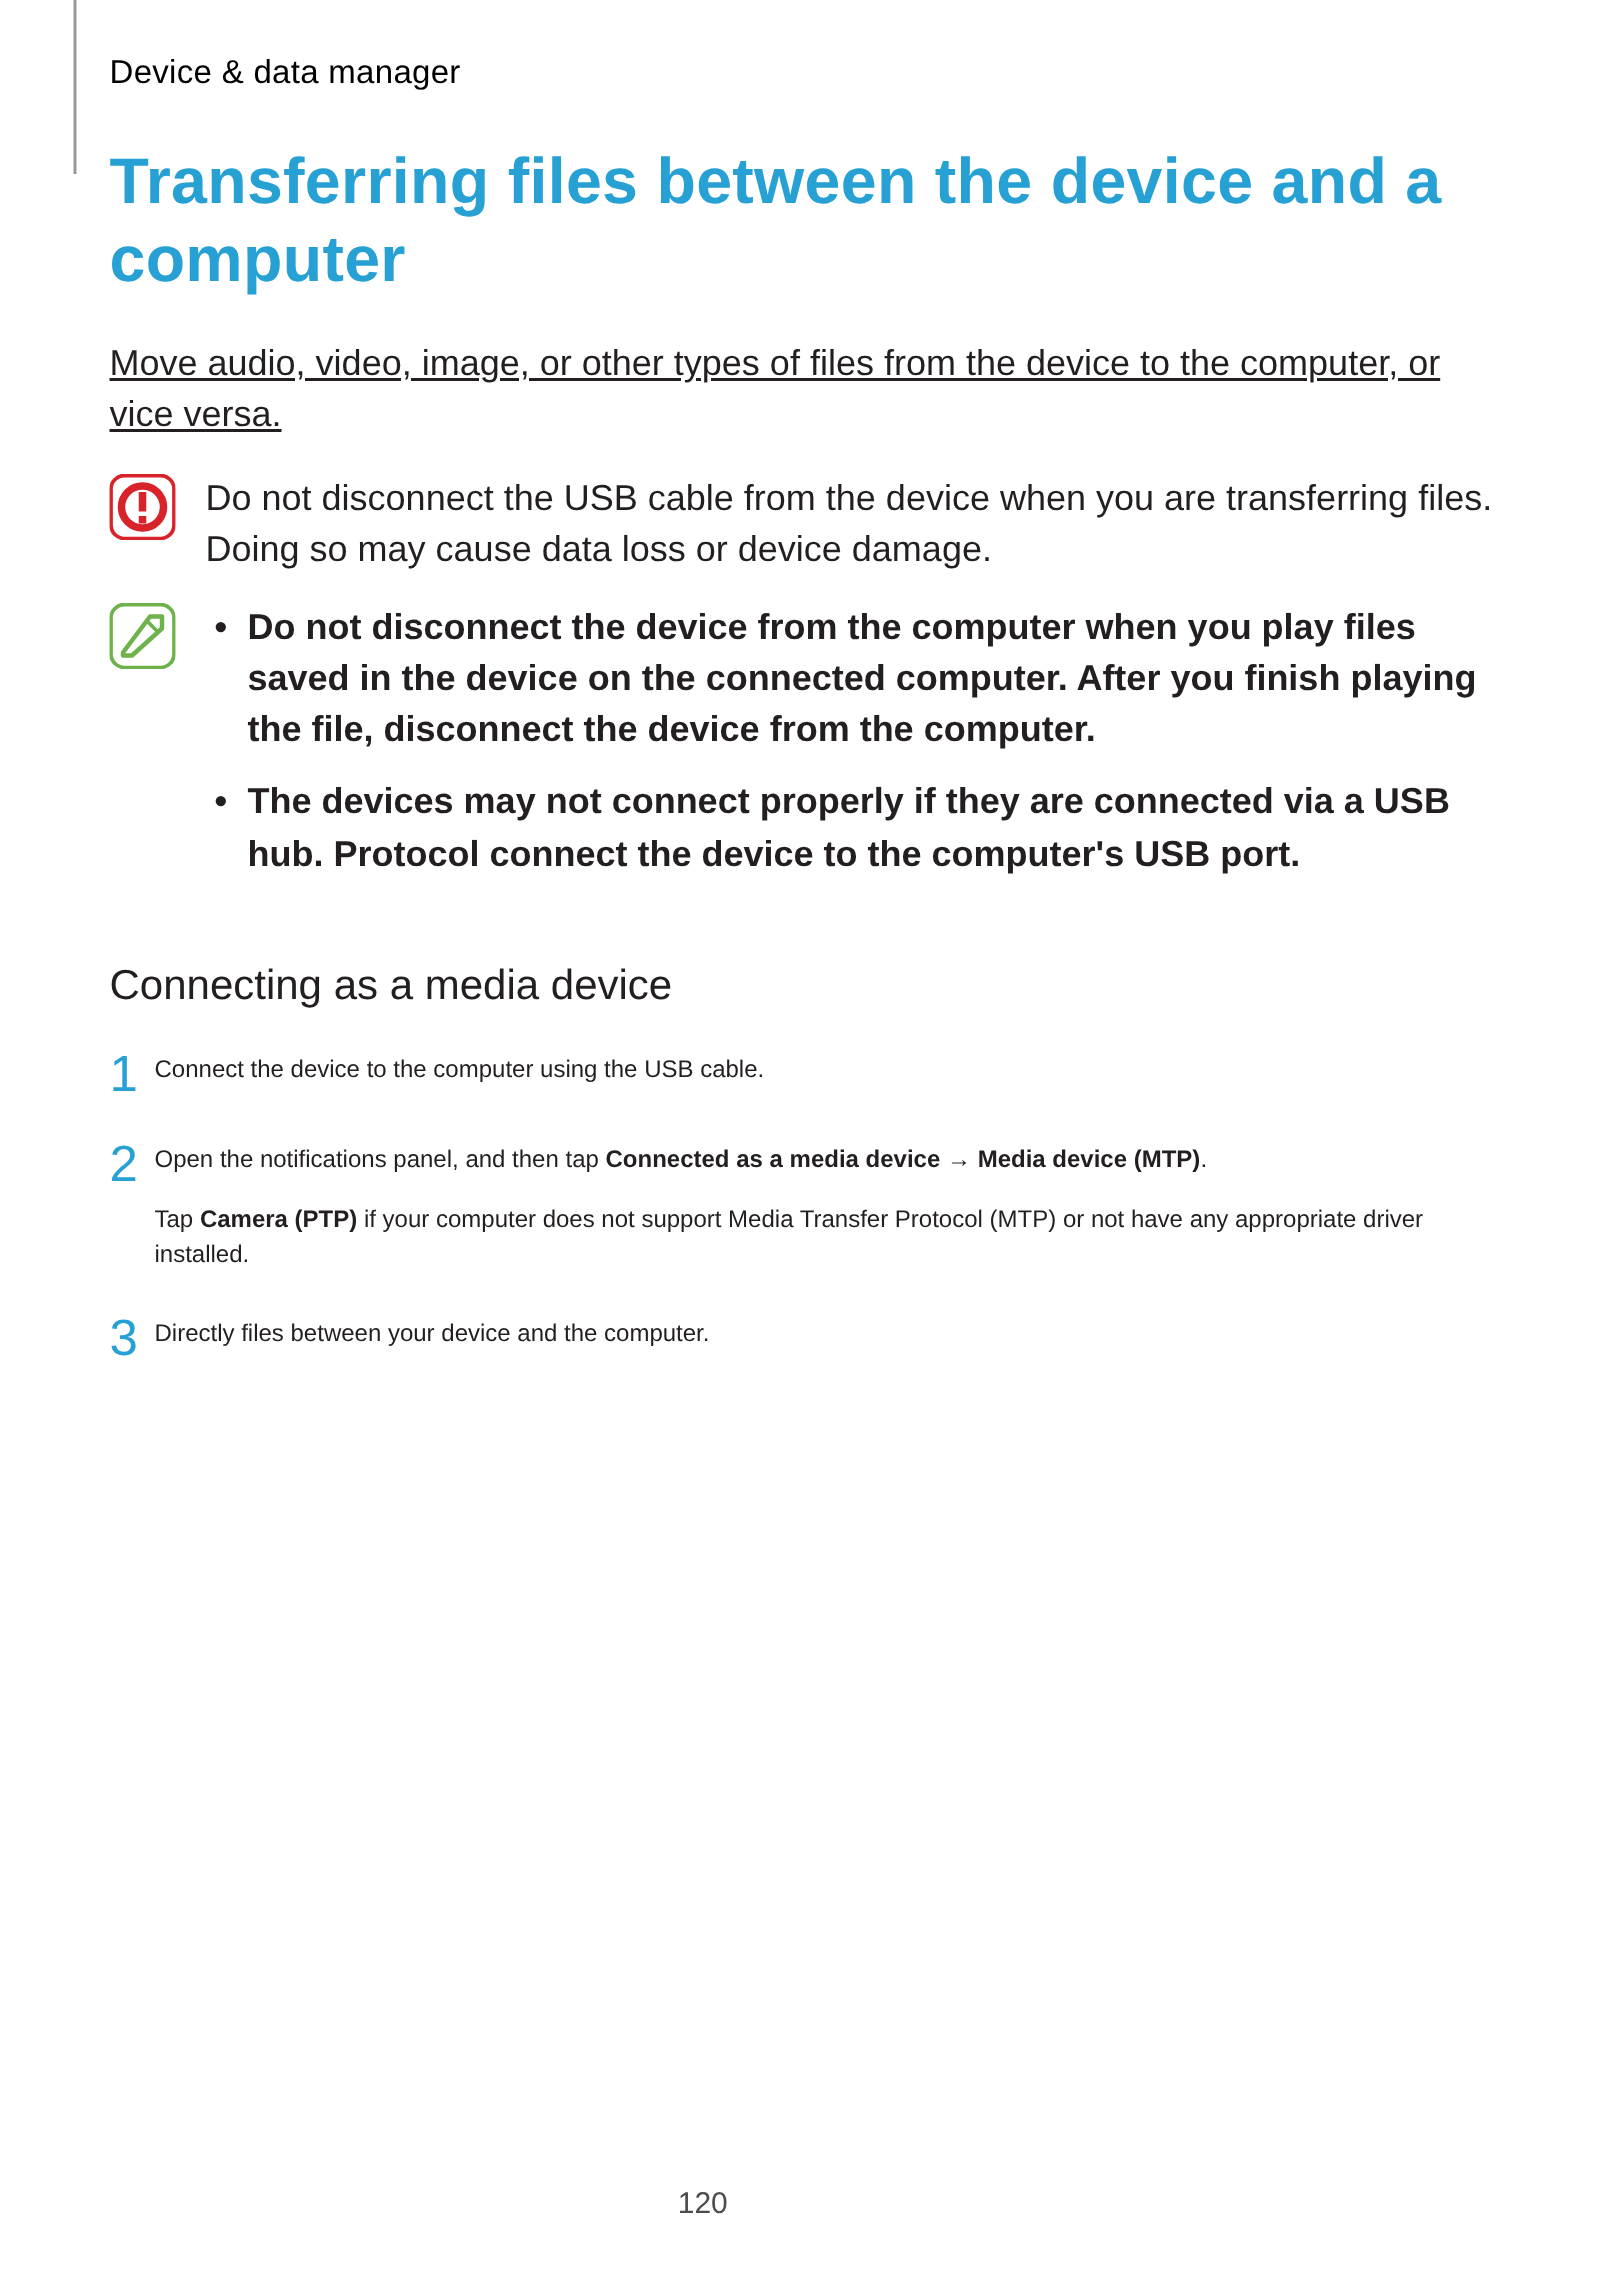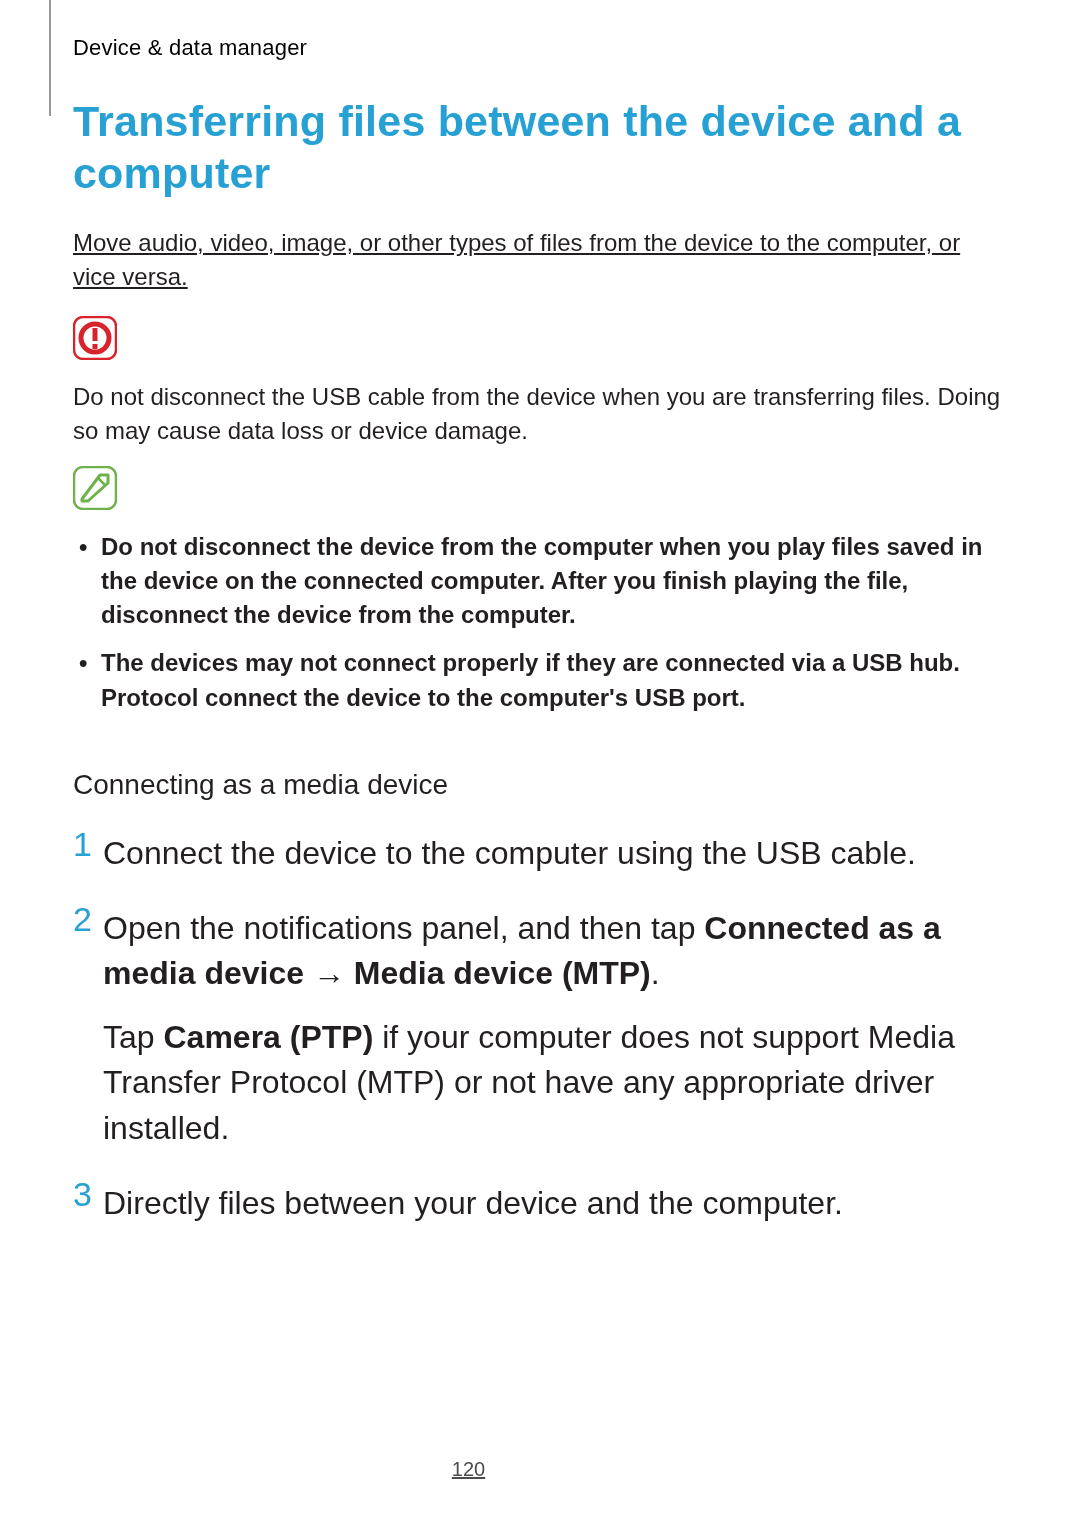--- a/index.html
+++ b/index.html
@@ -3,37 +3,37 @@
 <meta charset="utf-8">
 <style>
   * { box-sizing: border-box; margin: 0; padding: 0; }
   html, body { width: 1080px; height: 1527px; background: #fff; font-family: "Segoe UI", "Helvetica Neue", Arial, sans-serif; color: #231f20; }
   .page { position: relative; width: 1080px; height: 1527px; }
   .margin-rule { position: absolute; left: 49px; top: 0; width: 0; height: 116px; border-left: 2px solid #999; }
   .breadcrumb { position: absolute; left: 73px; top: 35px; font-size: 22px; color: #000000; letter-spacing: 0.2px; }
   .content { position: absolute; left: 73px; top: 95px; width: 934px; }
   h1.title { font-size: 43px; font-weight: 700; color: #27a0d4; line-height: 1.22; margin-bottom: 26px; letter-spacing: 0.2px; }
   p.intro { font-size: 24px; line-height: 1.42; color: #231f20; margin-bottom: 22px; text-decoration: underline; }
-  .callout { display: flex; align-items: flex-start; margin-bottom: 18px; flex-direction: column; }
+  .callout { display: flex; align-items: flex-start; margin-bottom: 18px; }
   .callout .icon-slot { width: 64px; flex: 0 0 64px; }
   .callout .text { flex: 1; font-size: 24px; line-height: 1.42; }
   .callout svg { display: block; }
   .bullet-list { list-style: none; font-weight: bold; }
   .bullet-list li { position: relative; padding-left: 28px; font-size: 24px; line-height: 1.42; margin-bottom: 14px; }
   .bullet-list li::before { content: "•"; position: absolute; left: 6px; top: 0; font-size: 24px; color: #231f20; }
   h2.subhead { font-size: 28px; font-weight: 400; color: #231f20; margin-top: 40px; margin-bottom: 26px; }
   .steps { list-style: none; }
   .steps li { display: flex; align-items: flex-start; margin-bottom: 26px; }
   .steps .num { width: 30px; flex: 0 0 30px; font-size: 34px; font-weight: 400; color: #27a0d4; line-height: 1; padding-top: 0; font-family: "Segoe UI Light", "Helvetica Neue Light", Arial, sans-serif; }
-  .steps .step-body { flex: 1; font-size: 32px; line-height: 1.42; padding-top: 4px; }
+  .steps .step-body { flex: 1; font-size: 16px; line-height: 1.42; padding-top: 4px; }
   .steps .step-body p { margin-bottom: 18px; }
   .steps .step-body p:last-child { margin-bottom: 0; }
   .b { font-weight: 700; }
   .arrow { font-weight: 400; }
-  .page-number { position: absolute; left: 0; width: 937px; bottom: 46px; text-align: center; font-size: 20px; color: #4c4c4c; text-decoration: underline; }
+  .page-number { position: absolute; left: 0; width: 937px; bottom: 46px; text-align: center; font-size: 20px; color: #4c4c4c; }
 </style>
 </head>
 <body>
 
 <div class="page">
   <div class="margin-rule"></div>
   <div class="breadcrumb">Device &amp; data manager</div>
 
   <div class="content">
     <h1 class="title">Transferring files between the device and a computer</h1>

